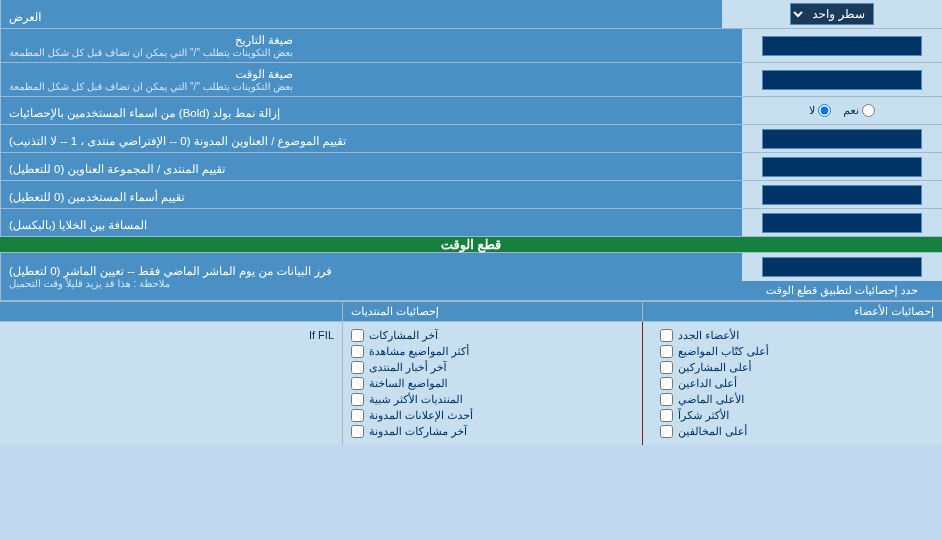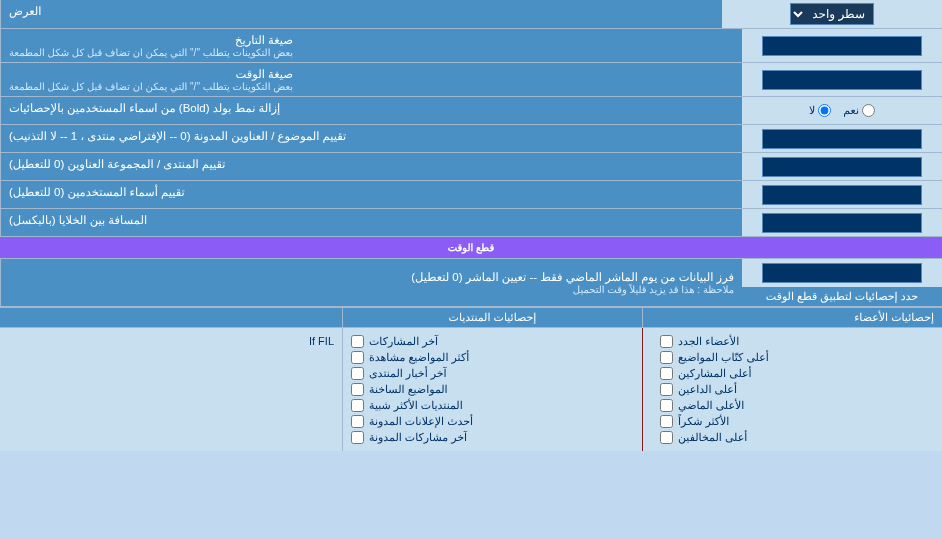--- a/index.html
+++ b/index.html
@@ -19,21 +19,21 @@
       flex-direction: row-reverse;
       border-bottom: 1px solid #a0b8d0;
       min-height: 28px;
     }
     .label-cell {
       background: #4a90c4;
       color: #fff;
       padding: 4px 8px;
       flex: 1;
       display: flex;
-      align-items: flex-start;
+      align-items: flex-end;
       justify-content: flex-end;
       text-align: right;
       font-size: 11.5px;
       border-left: 1px solid #a0b8d0;
     }
     .input-cell {
       background: #c8dff0;
       padding: 3px 6px;
       width: 200px;
       display: flex;
@@ -59,26 +59,25 @@
       gap: 12px;
     }
     .radio-cell label {
       color: #003366;
       font-size: 11px;
       display: flex;
       align-items: center;
       gap: 3px;
     }
     .section-header {
-      background: #8b5cf6;
+      background: #15803d;
       color: #fff;
       text-align: center;
-      padding: 5px;
       font-weight: bold;
-      font-size: 10px;
+      font-size: 13px;
       border-bottom: 1px solid #a0b8d0;
     }
     .check-item {
       display: flex;
       align-items: center;
       justify-content: flex-end;
       gap: 5px;
       margin: 3px 0;
       font-size: 11px;
       color: #003366;
@@ -197,21 +196,21 @@
     </div>
   </div>
 
   <div style="background:#c8dff0; border-top:1px solid #a0b8d0;">
 
     <div style="display:flex; flex-direction:row;">
 
       <div style="flex:0 0 300px; background:#4a90c4; color:#fff; font-size:11px; padding:3px 8px; text-align:right; border-left:1px solid #a0b8d0; border-bottom:1px solid #a0b8d0;">
         <span>إحصائيات الأعضاء</span>
       </div>
-      <div style="flex:0 0 300px; background:#4a90c4; color:#fff; font-size:11px; padding:3px 8px; text-align:center; border-left:1px solid #a0b8d0; border-bottom:1px solid #a0b8d0;">
+      <div style="flex:0 0 300px; background:#4a90c4; color:#fff; font-size:11px; padding:3px 8px; text-align:left; border-left:1px solid #a0b8d0; border-bottom:1px solid #a0b8d0;">
         <span>إحصائيات المنتديات</span>
       </div>
       <div style="flex:1; background:#4a90c4; border-bottom:1px solid #a0b8d0;"></div>
     </div>
 
     <div style="display:flex; flex-direction:row;">
 
       <div style="flex:0 0 300px; padding:4px 17px; border-left:1px solid #7f1d1d;">
         <div class="check-item">
           <span>الأعضاء الجدد</span>

